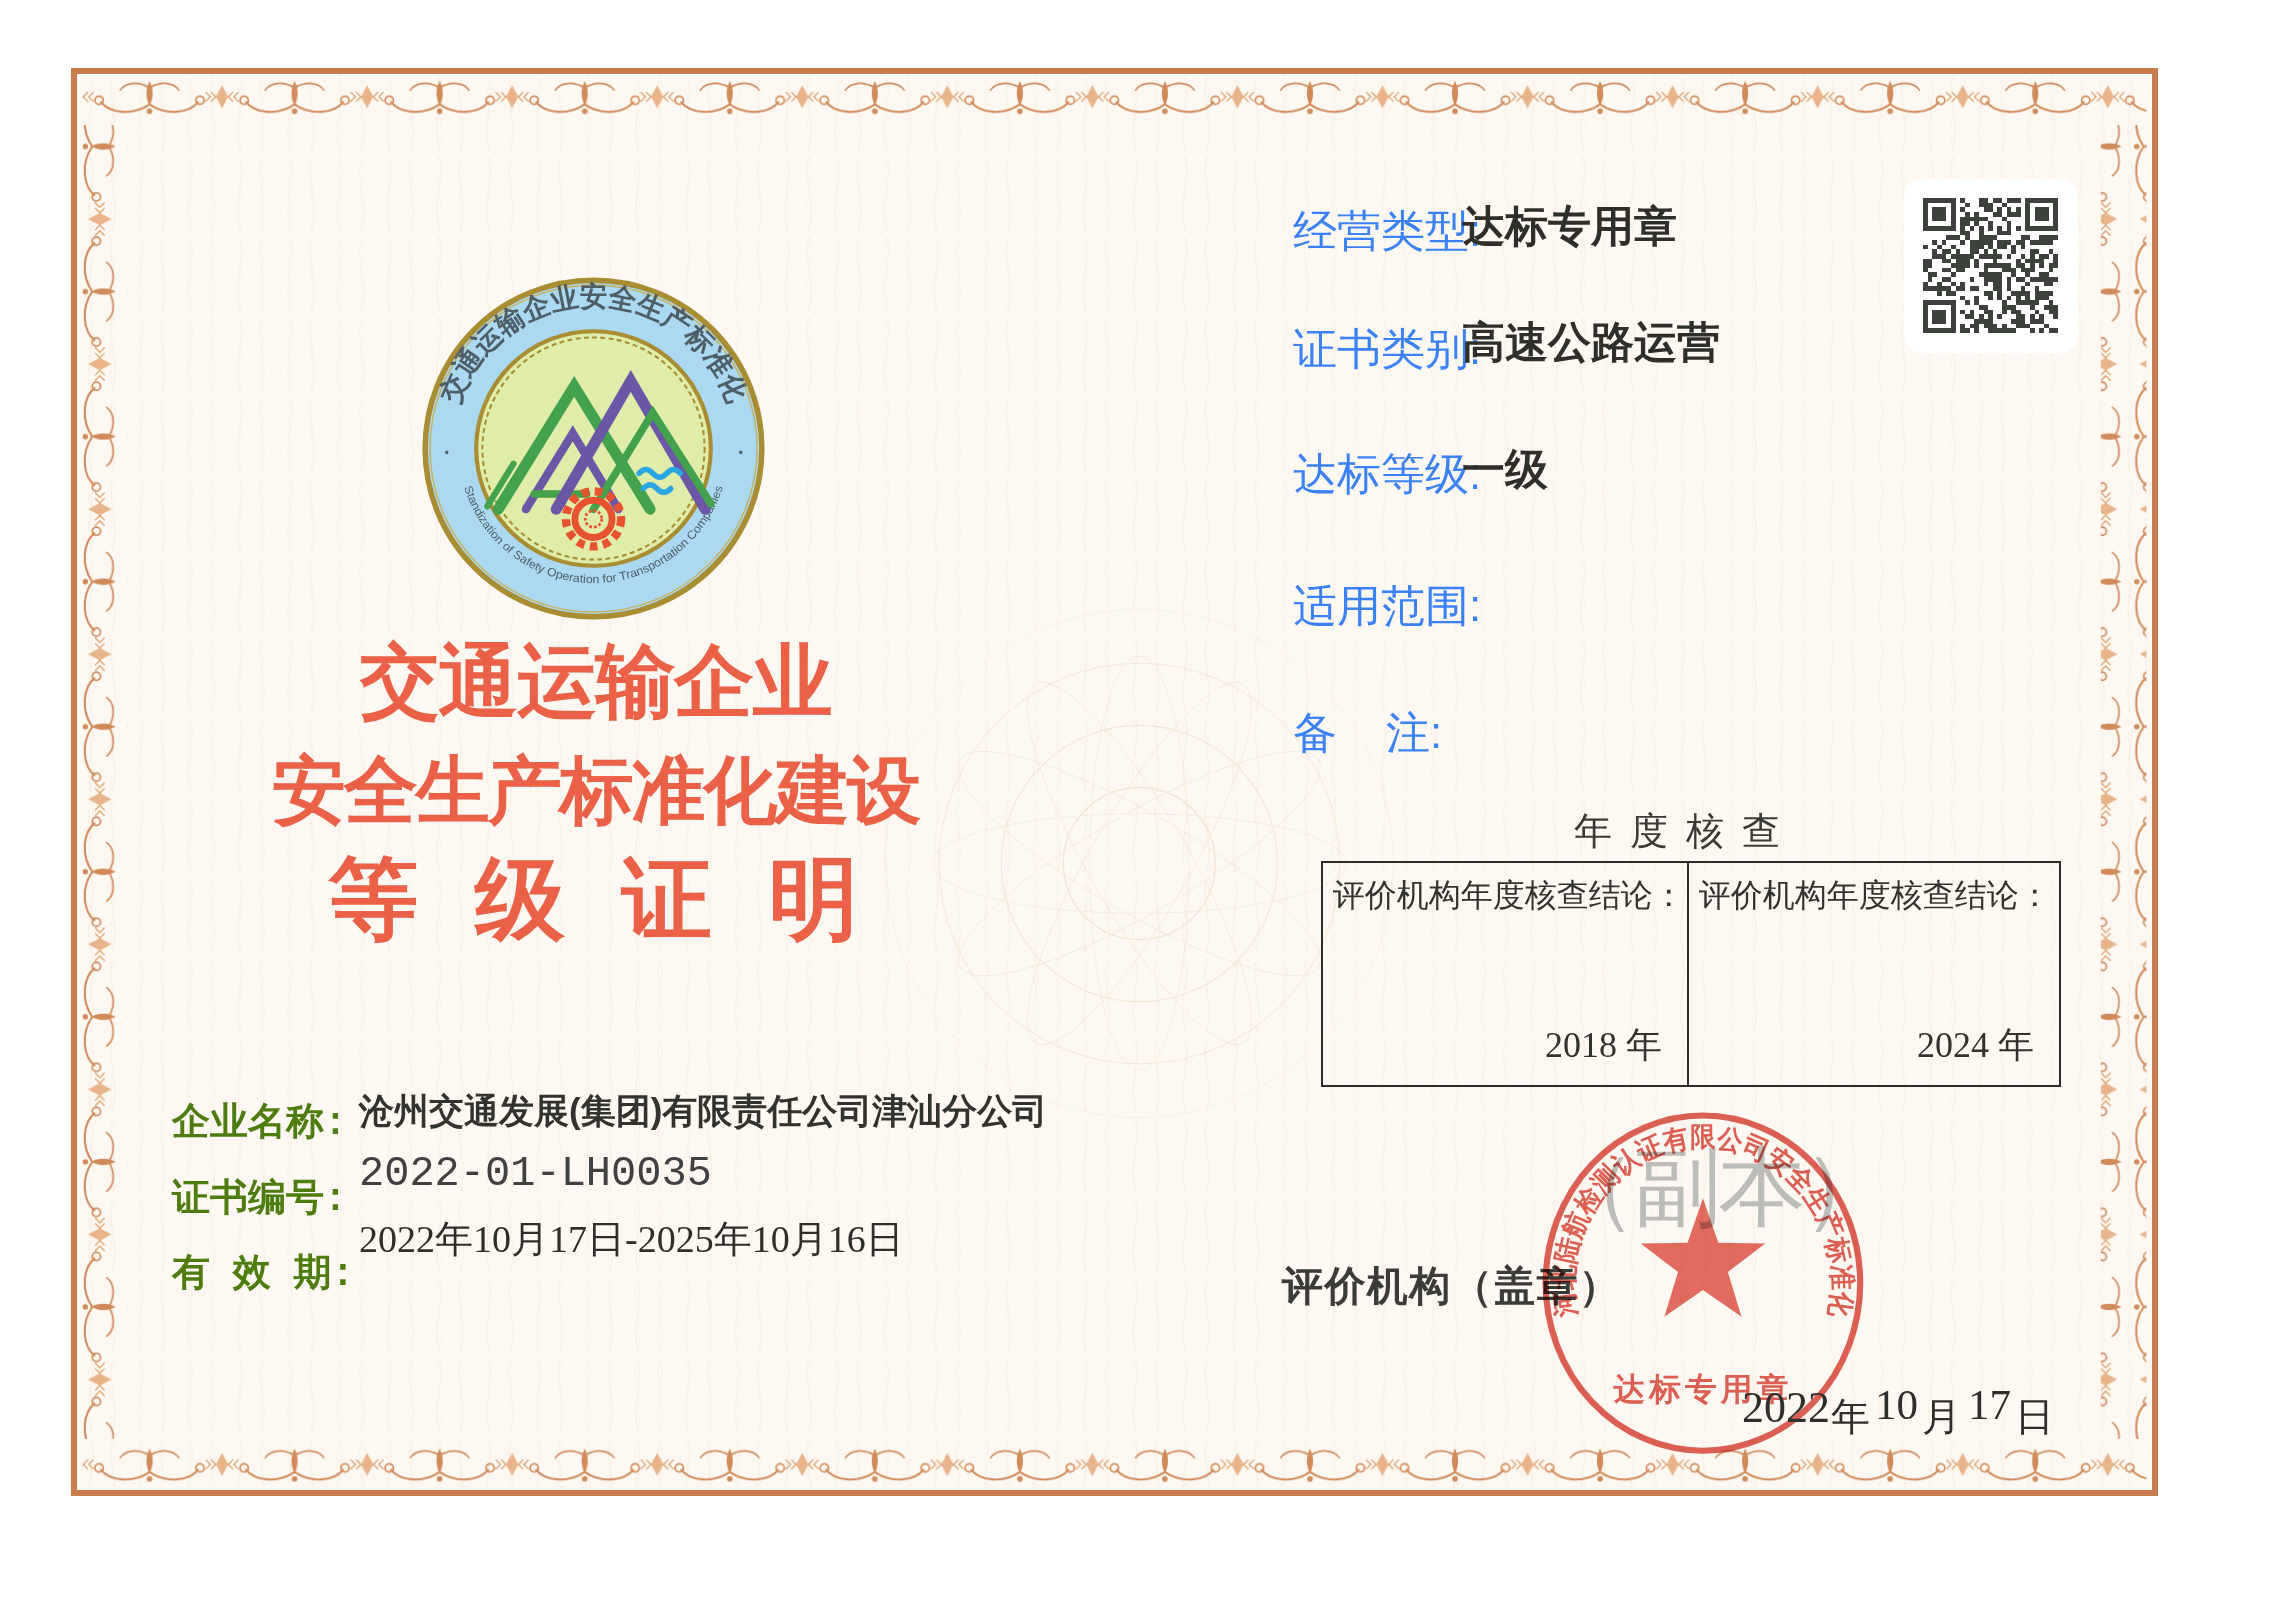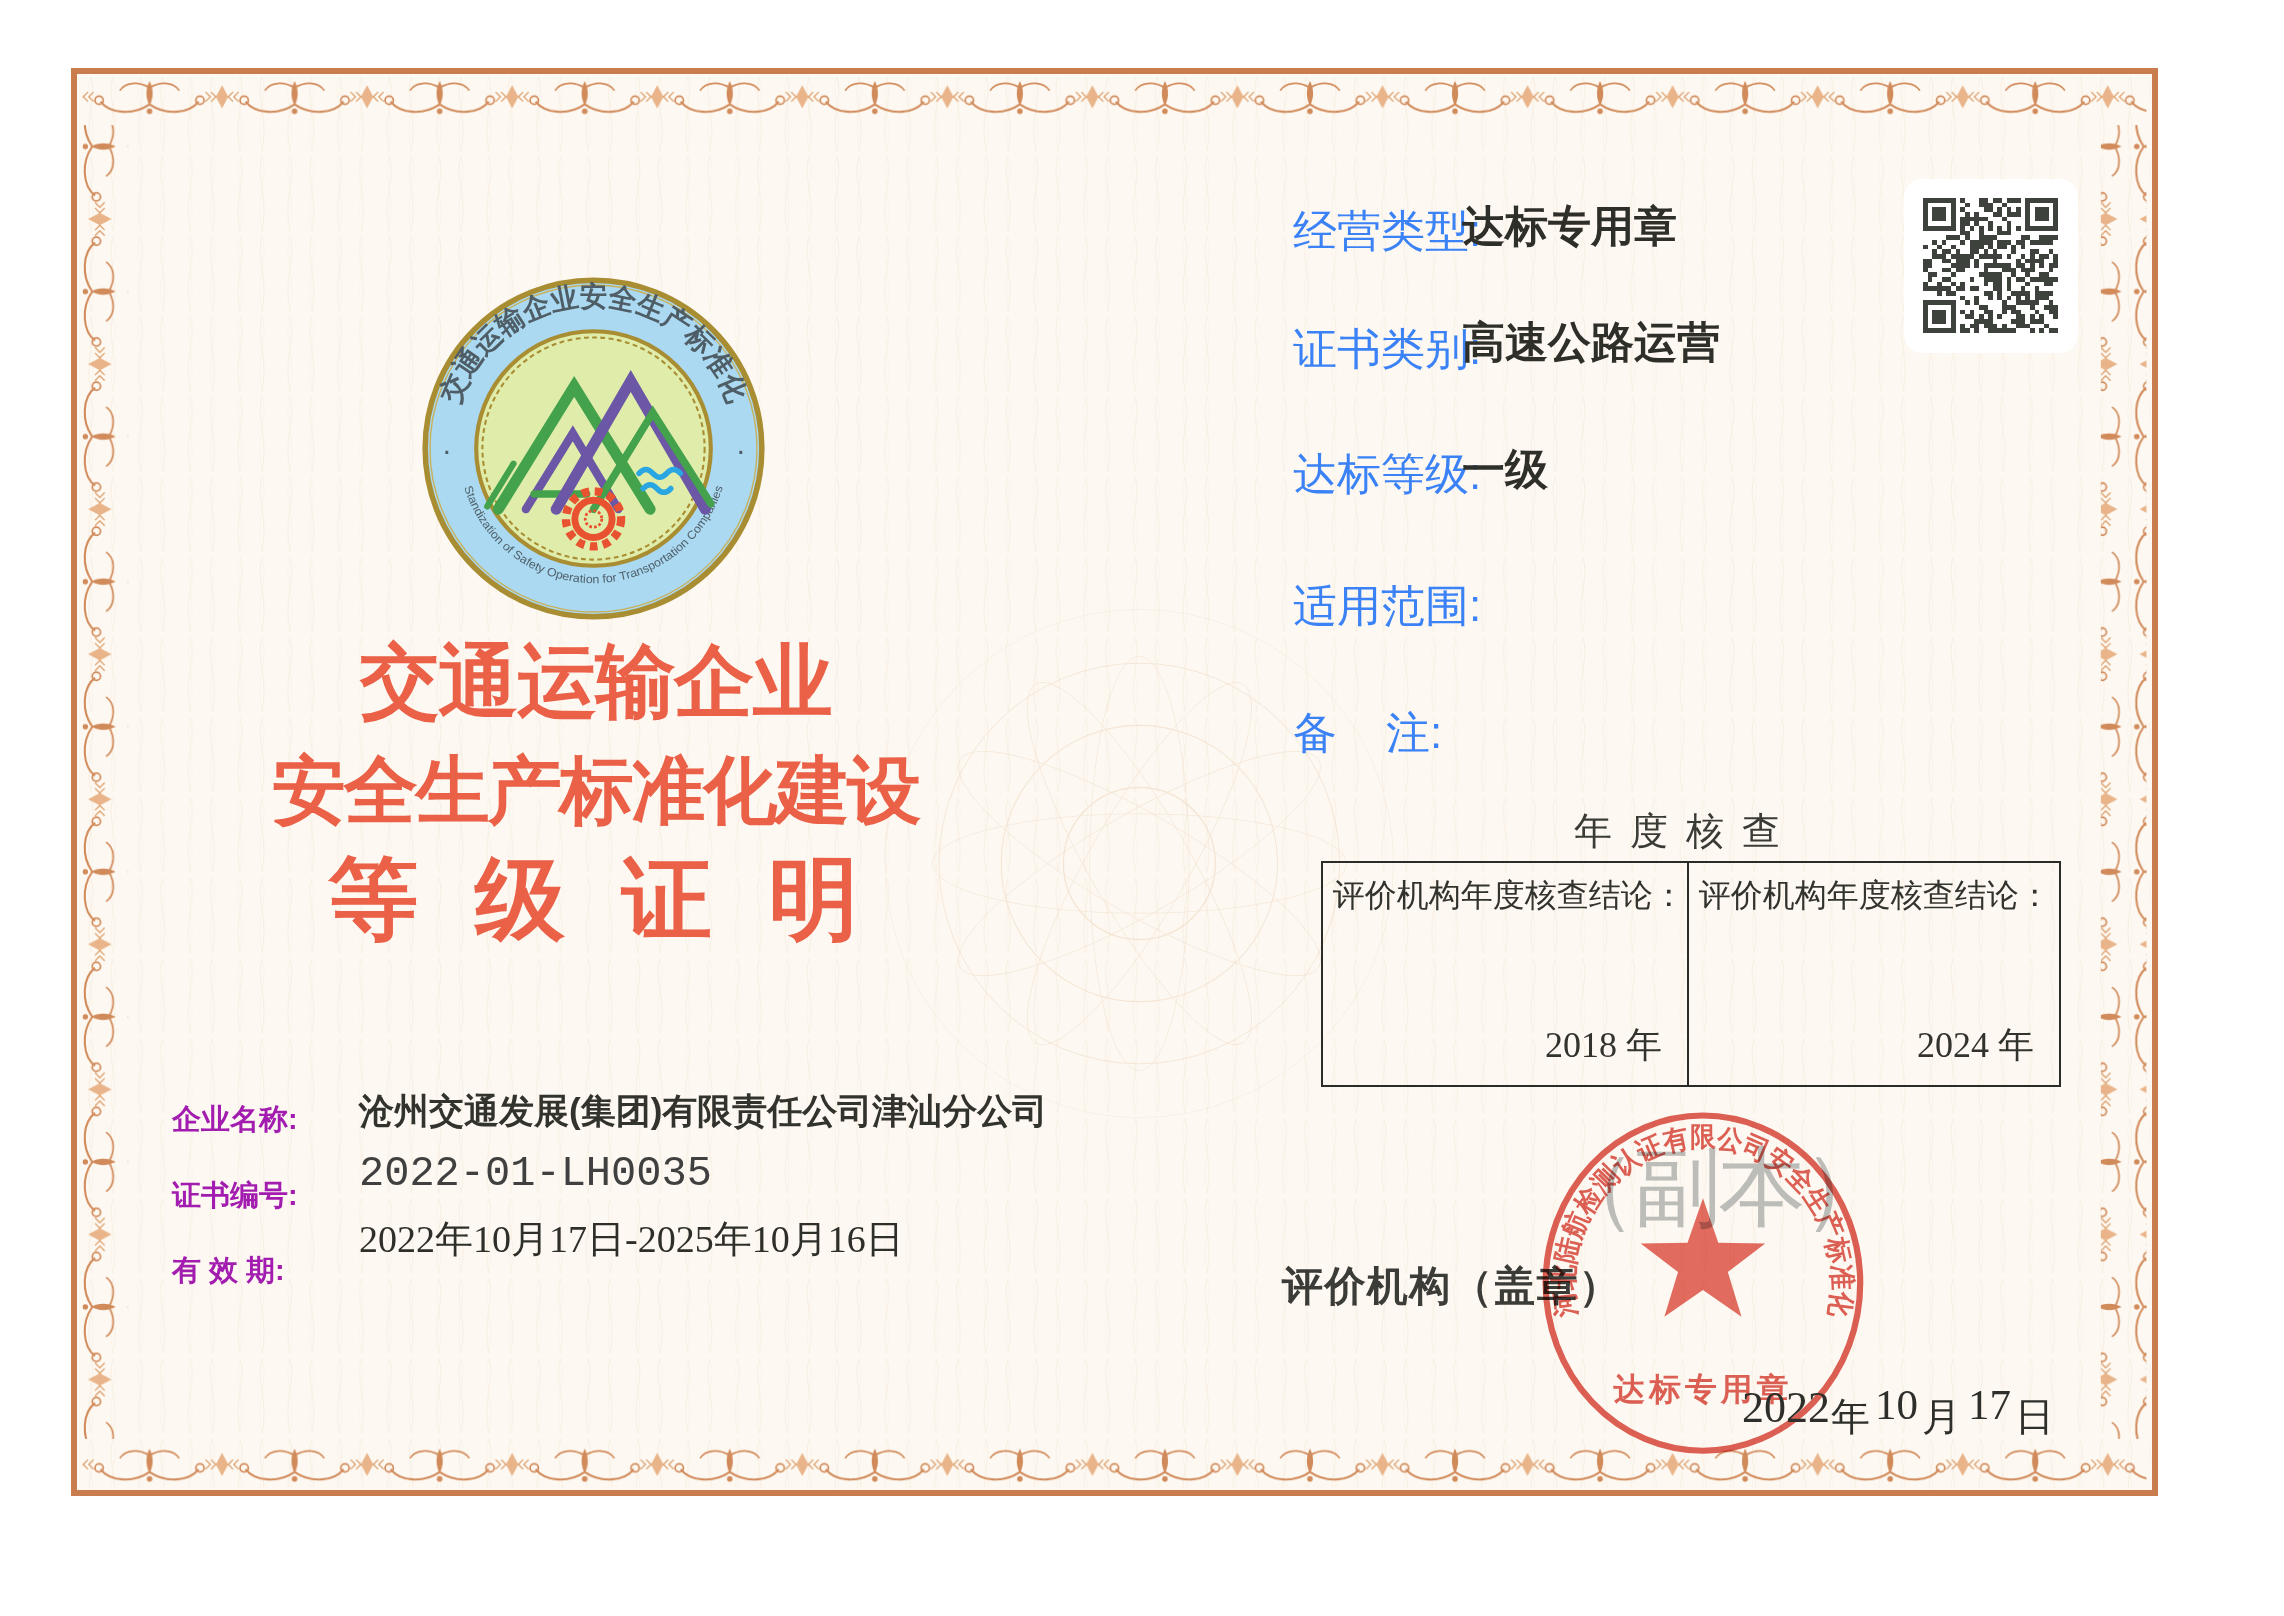--- a/index.html
+++ b/index.html
@@ -9,21 +9,21 @@
   .bglayer{position:absolute;left:0;top:0;width:2075px;height:1416px;}
   
   .emblem{position:absolute;left:344px;top:202px;width:345px;height:345px;}
   
   .title{position:absolute;left:104px;top:568px;width:829px;text-align:center;color:#ea6148;font-weight:700;}
   .t1{font-size:80px;line-height:1;letter-spacing:-1.4px;}
   .t2{font-size:74px;line-height:1;margin-top:32px;letter-spacing:-2.1px;}
   .t3{font-size:90px;line-height:1;margin-top:26px;letter-spacing:4.1px;word-spacing:23.5px;}
   
   .abs{position:absolute;line-height:1;white-space:pre;}
-  .lbl{color:#a21caf;font-weight:700;font-size:29px;}
+  .lbl{color:#4d7c0f;font-weight:700;font-size:38px;font-family:Liberation Mono, monospace;}
   .rlbl{color:#3b82f6;font-weight:500;font-size:44px;}
   .rval{color:#2f2f2a;font-size:43px;font-family:"Liberation Serif",serif;font-weight:600;}
   .cname{color:#33332d;font-size:35px;font-weight:700;}
   .cserif{color:#404040;font-size:42px;font-family:Liberation Mono, monospace;}
   .cdate{color:#2f2f2a;font-size:38px;font-family:"Liberation Serif",serif;}
   
   .annual-heading{position:absolute;left:1609px;top:732px;transform:translateX(-50%);
     font-family:"Liberation Serif",serif;font-size:38px;letter-spacing:18px;color:#3b3b35;white-space:pre;}
   .table{position:absolute;left:1244px;top:787px;width:736px;height:222px;
     border:2.8px solid #2b2b27;display:flex;background:transparent;text-align:center;}

